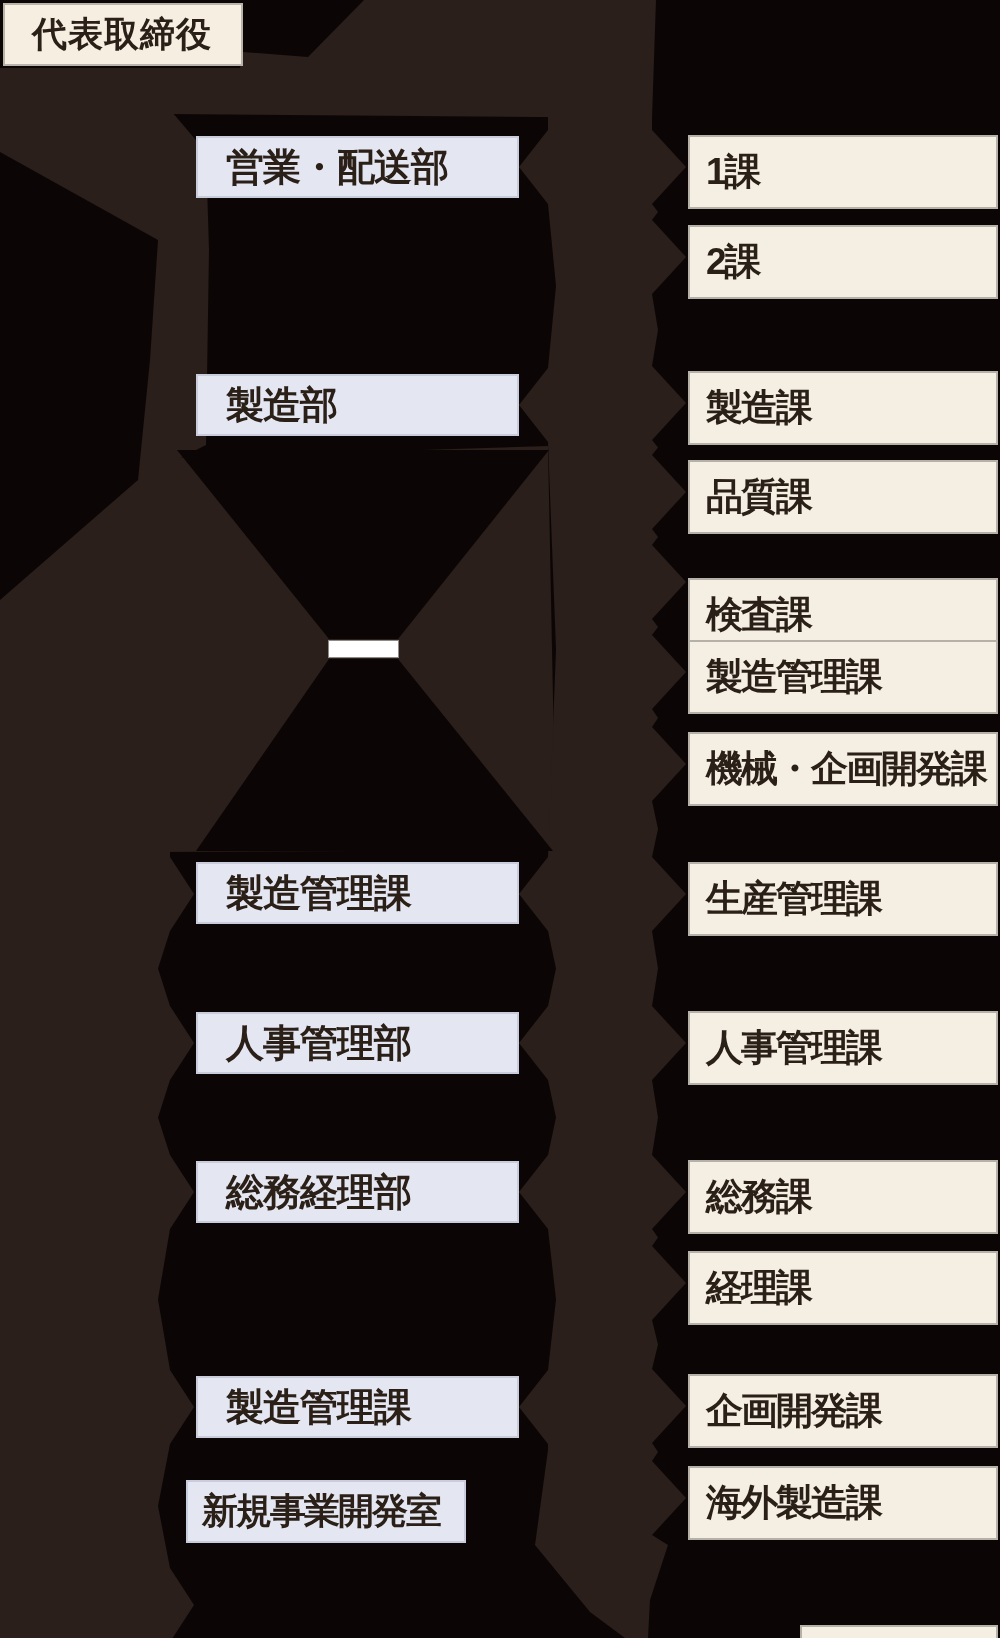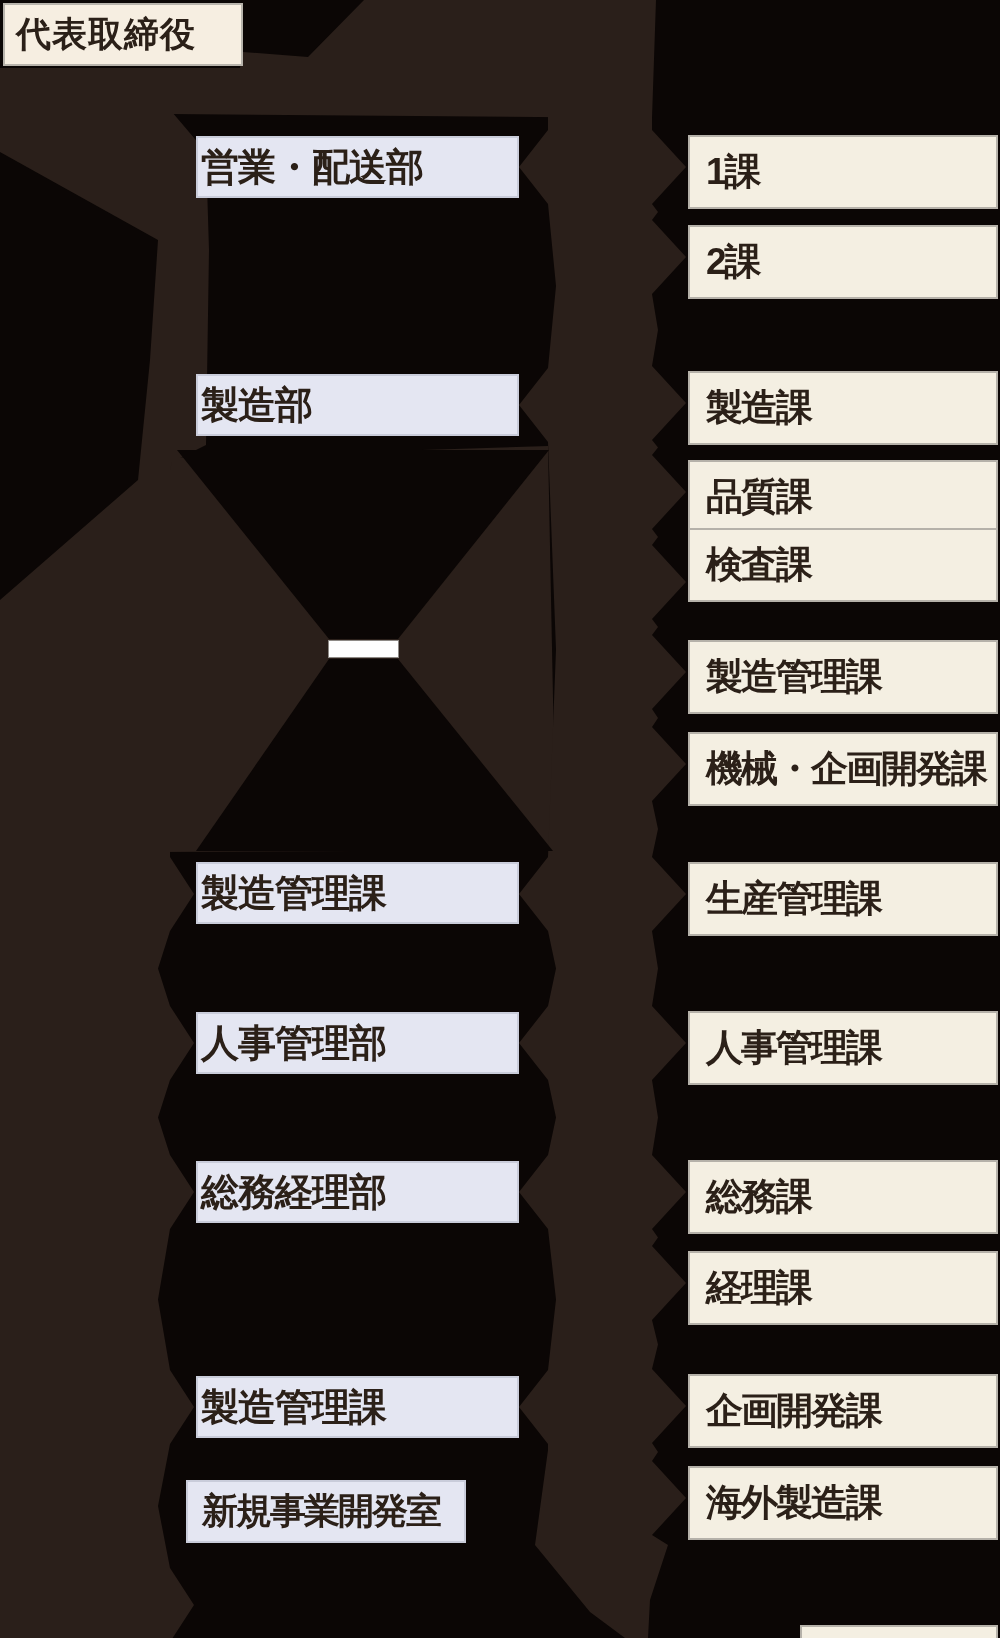--- a/index.html
+++ b/index.html
@@ -10,34 +10,34 @@
   }
   #connectors{position:absolute;left:0;top:0;width:1000px;height:1638px;display:block;}
   .box{
     position:absolute;display:flex;align-items:center;box-sizing:border-box;
     font-weight:bold;color:var(--text,#2B2018);white-space:nowrap;
   }
   .dept{
     left:196px;width:323px;height:62px;
     background:var(--dept,#E4E6F2);
     border:2px solid #C9CCDA;
-    font-size:38px;letter-spacing:-1px;padding-left:3px;
+    font-size:38px;letter-spacing:-1px;padding-left:28px;
   }
   .dept.small{left:186px;width:280px;height:63px;font-size:36px;letter-spacing:-2px;padding-left:14px;}
   .sect{
     left:688px;width:310px;height:74px;
     background:var(--sect,#F4EFE2);
     border:2px solid #B5B1A9;
     font-size:37px;letter-spacing:-2px;padding-left:16px;
   }
   .root{
     left:3px;top:3px;width:240px;height:63px;
     background:var(--root,#F6EEE1);
     border:2px solid #B8B4AC;
-    font-size:35px;letter-spacing:1px;padding-left:11px;
+    font-size:35px;letter-spacing:1px;padding-left:27px;
   }
   #marker{
     position:absolute;left:328px;top:640px;width:71px;height:18px;box-sizing:border-box;
     background:var(--marker,#FFFFFF);border:1px solid #8E8A86;
   }
   #partial{
     position:absolute;left:800px;top:1625px;width:198px;height:16px;box-sizing:border-box;
     background:var(--sect,#F4EFE2);border:2px solid #B5B1A9;
   }
 </style>
@@ -86,21 +86,21 @@
   </div>
 <div class="box sect" style="top:225px">
     <span>2課</span>
   </div>
 <div class="box sect" style="top:371px">
     <span>製造課</span>
   </div>
 <div class="box sect" style="top:460px">
     <span>品質課</span>
   </div>
-<div class="box sect" style="top:528px">
+<div class="box sect" style="top:578px">
     <span>検査課</span>
   </div>
 <div class="box sect" style="top:640px">
     <span>製造管理課</span>
   </div>
 <div class="box sect" style="top:732px">
     <span>機械・企画開発課</span>
   </div>
 <div class="box sect" style="top:862px">
     <span>生産管理課</span>

